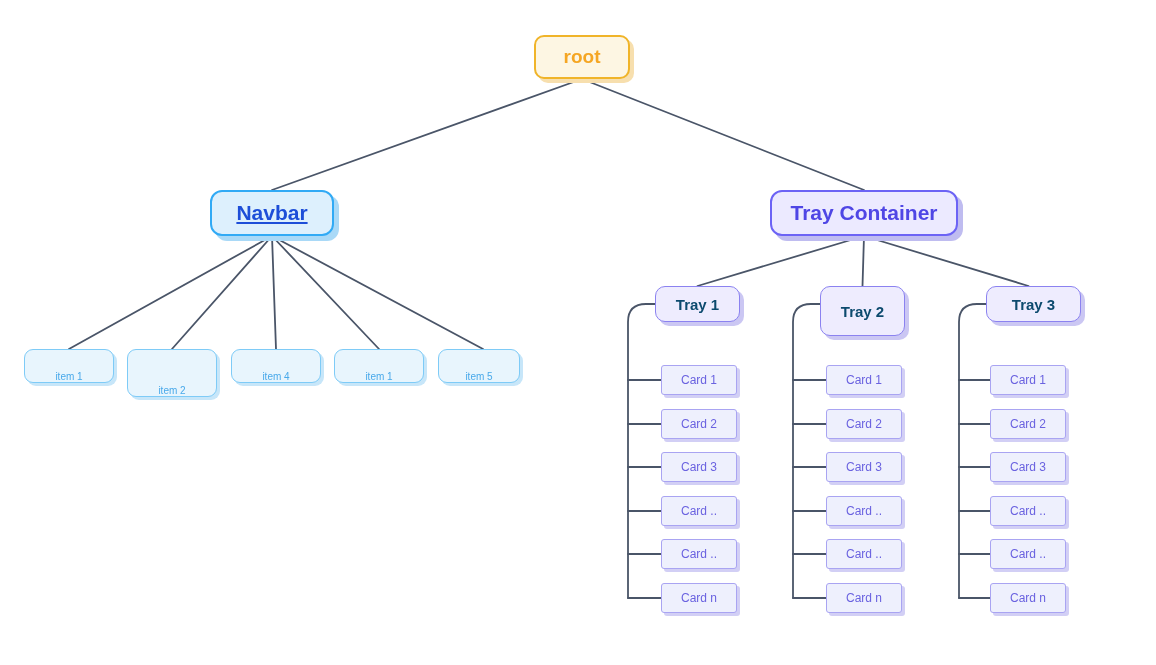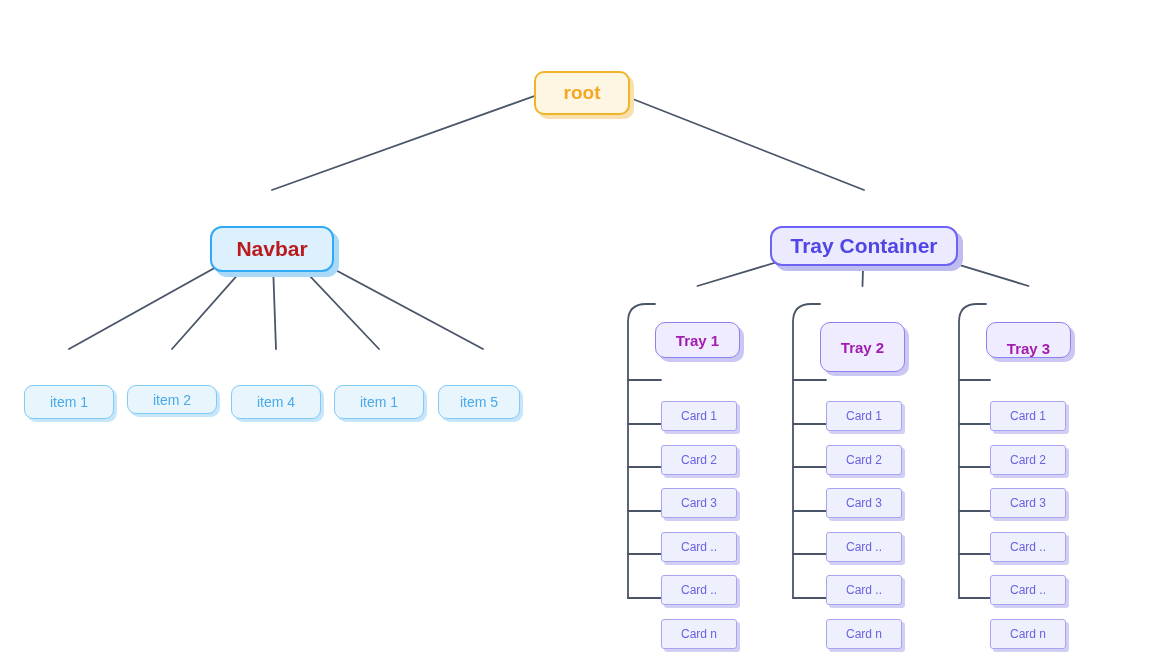--- a/index.html
+++ b/index.html
@@ -27,78 +27,79 @@
   }
   .node {
     position: absolute;
     box-sizing: border-box;
     display: flex;
     align-items: center;
     justify-content: center;
     border-style: solid;
     white-space: nowrap;
     user-select: none;
-    margin-top: 36px;
   }
 
   
   .n-root {
     background: #fdf6e3;
     border-color: #f0b429;
     border-width: 2px;
     border-radius: 10px;
     color: #f5a623;
     font-size: 19px;
     font-weight: 600;
     box-shadow: 4px 4px 0 0 #f7dfae;
   }
 
   
   .n-navbar {
     background: #ddf0fd;
     border-color: #31aaf5;
     border-width: 2.5px;
     border-radius: 12px;
-    color: #b91c1c;
+    color: #1d4ed8;
     font-size: 21px;
     font-weight: 700;
     box-shadow: 5px 5px 0 0 #a9d9f7;
+    text-decoration: underline;
   }
 
   
   .n-item {
     background: #e8f5fd;
     border-color: #7ecbf7;
     border-width: 1.5px;
     border-radius: 9px;
     color: #49a9ea;
-    font-size: 14px;
+    font-size: 10px;
     font-weight: 500;
     box-shadow: 3px 3px 0 0 #c7e6f9;
+    align-items: flex-end;
   }
 
   
   .n-traycontainer {
     background: #eceaff;
     border-color: #6c63f5;
     border-width: 2.5px;
     border-radius: 12px;
     color: #4f46e5;
     font-size: 21px;
     font-weight: 700;
     box-shadow: 5px 5px 0 0 #bfbcf0;
   }
 
   
   .n-tray {
     background: #eeecfe;
     border-color: #8b82f0;
     border-width: 1.8px;
     border-radius: 10px;
-    color: #a21caf;
+    color: #0c4a6e;
     font-size: 15px;
     font-weight: 600;
     box-shadow: 4px 4px 0 0 #cbc7f3;
   }
 
   
   .n-card {
     background: #eef0fd;
     border-color: #a9a4f2;
     border-width: 1.4px;
@@ -146,27 +147,27 @@
       <line x1="959" y1="554" x2="990" y2="554" stroke="#4a5568" stroke-width="1.8" stroke-linecap="round"></line>
       <line x1="959" y1="598" x2="990" y2="598" stroke="#4a5568" stroke-width="1.8" stroke-linecap="round"></line>
     </svg>
   <div id="node-layer">
       <div class="node n-root" style="left: 534px; top: 35px; width: 96px; height: 44px;">
         <span>root</span>
       </div>
       <div class="node n-navbar" style="left: 210px; top: 190px; width: 124px; height: 46px;">
         <span>Navbar</span>
       </div>
-      <div class="node n-traycontainer" style="left: 770px; top: 190px; width: 188px; height: 40px;">
+      <div class="node n-traycontainer" style="left: 770px; top: 190px; width: 188px; height: 46px;">
         <span>Tray Container</span>
       </div>
       <div class="node n-item" style="left: 24px; top: 349px; width: 90px; height: 34px;">
         <span>item 1</span>
       </div>
-      <div class="node n-item" style="left: 127px; top: 349px; width: 90px; height: 29px;">
+      <div class="node n-item" style="left: 127px; top: 349px; width: 90px; height: 48px;">
         <span>item 2</span>
       </div>
       <div class="node n-item" style="left: 231px; top: 349px; width: 90px; height: 34px;">
         <span>item 4</span>
       </div>
       <div class="node n-item" style="left: 334px; top: 349px; width: 90px; height: 34px;">
         <span>item 1</span>
       </div>
       <div class="node n-item" style="left: 438px; top: 349px; width: 82px; height: 34px;">
         <span>item 5</span>
@@ -206,21 +207,21 @@
       </div>
       <div class="node n-card" style="left: 826px; top: 496px; width: 76px; height: 30px;">
         <span>Card ..</span>
       </div>
       <div class="node n-card" style="left: 826px; top: 539px; width: 76px; height: 30px;">
         <span>Card ..</span>
       </div>
       <div class="node n-card" style="left: 826px; top: 583px; width: 76px; height: 30px;">
         <span>Card n</span>
       </div>
-      <div class="node n-tray" style="left: 986px; top: 286px; width: 85px; height: 36px; align-items: flex-end;">
+      <div class="node n-tray" style="left: 986px; top: 286px; width: 95px; height: 36px;">
         <span>Tray 3</span>
       </div>
       <div class="node n-card" style="left: 990px; top: 365px; width: 76px; height: 30px;">
         <span>Card 1</span>
       </div>
       <div class="node n-card" style="left: 990px; top: 409px; width: 76px; height: 30px;">
         <span>Card 2</span>
       </div>
       <div class="node n-card" style="left: 990px; top: 452px; width: 76px; height: 30px;">
         <span>Card 3</span>

